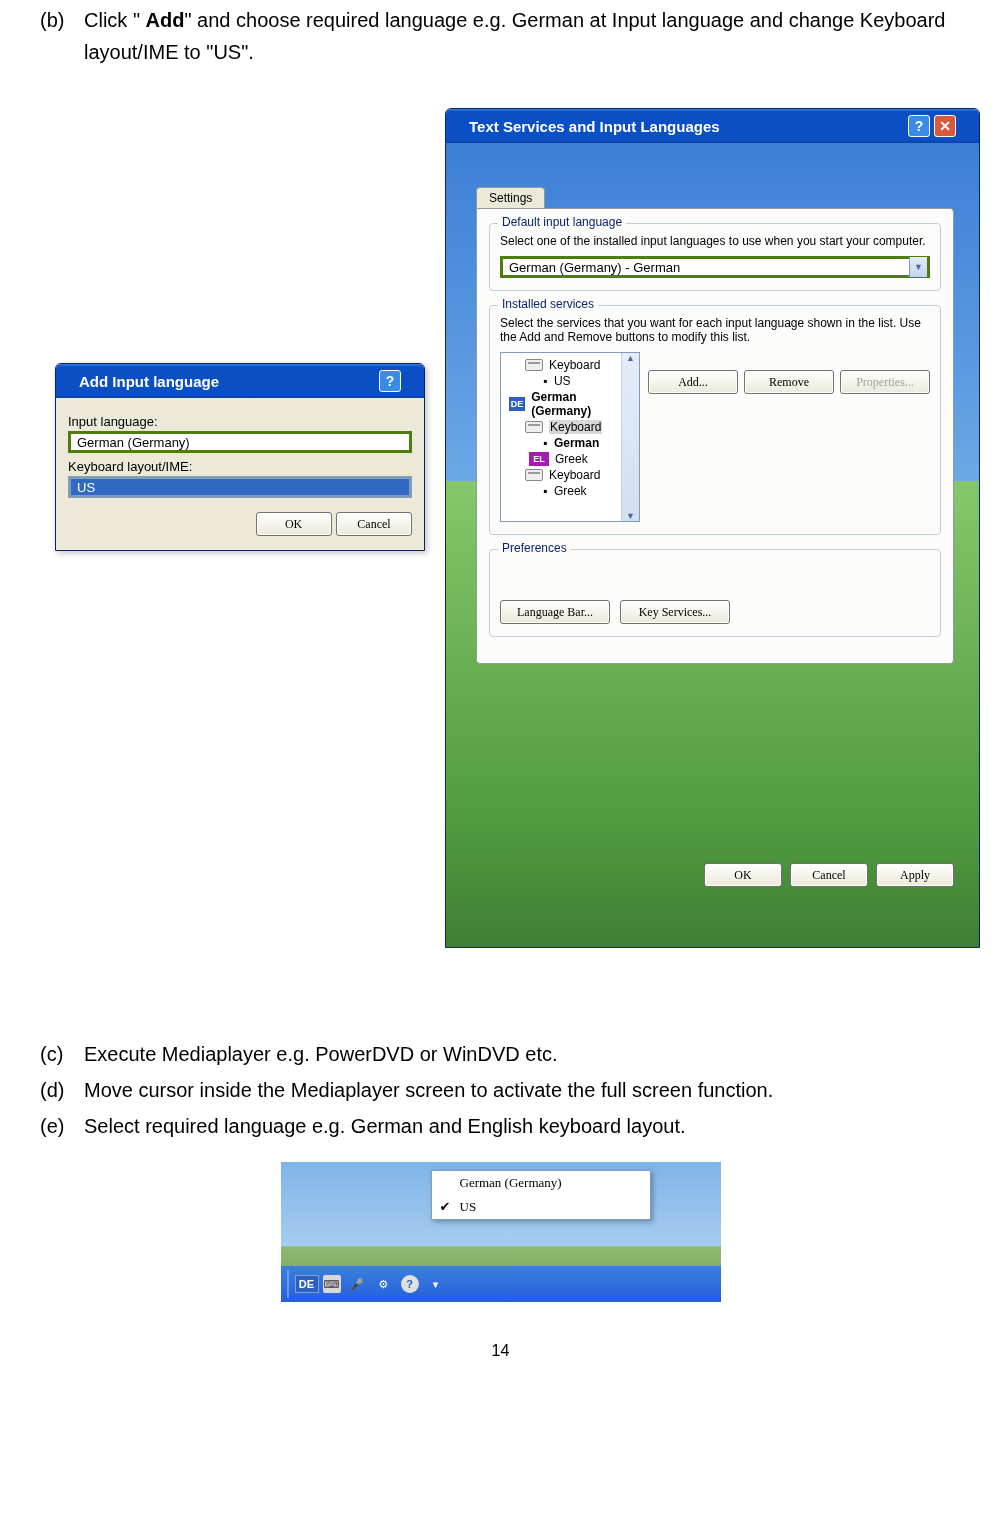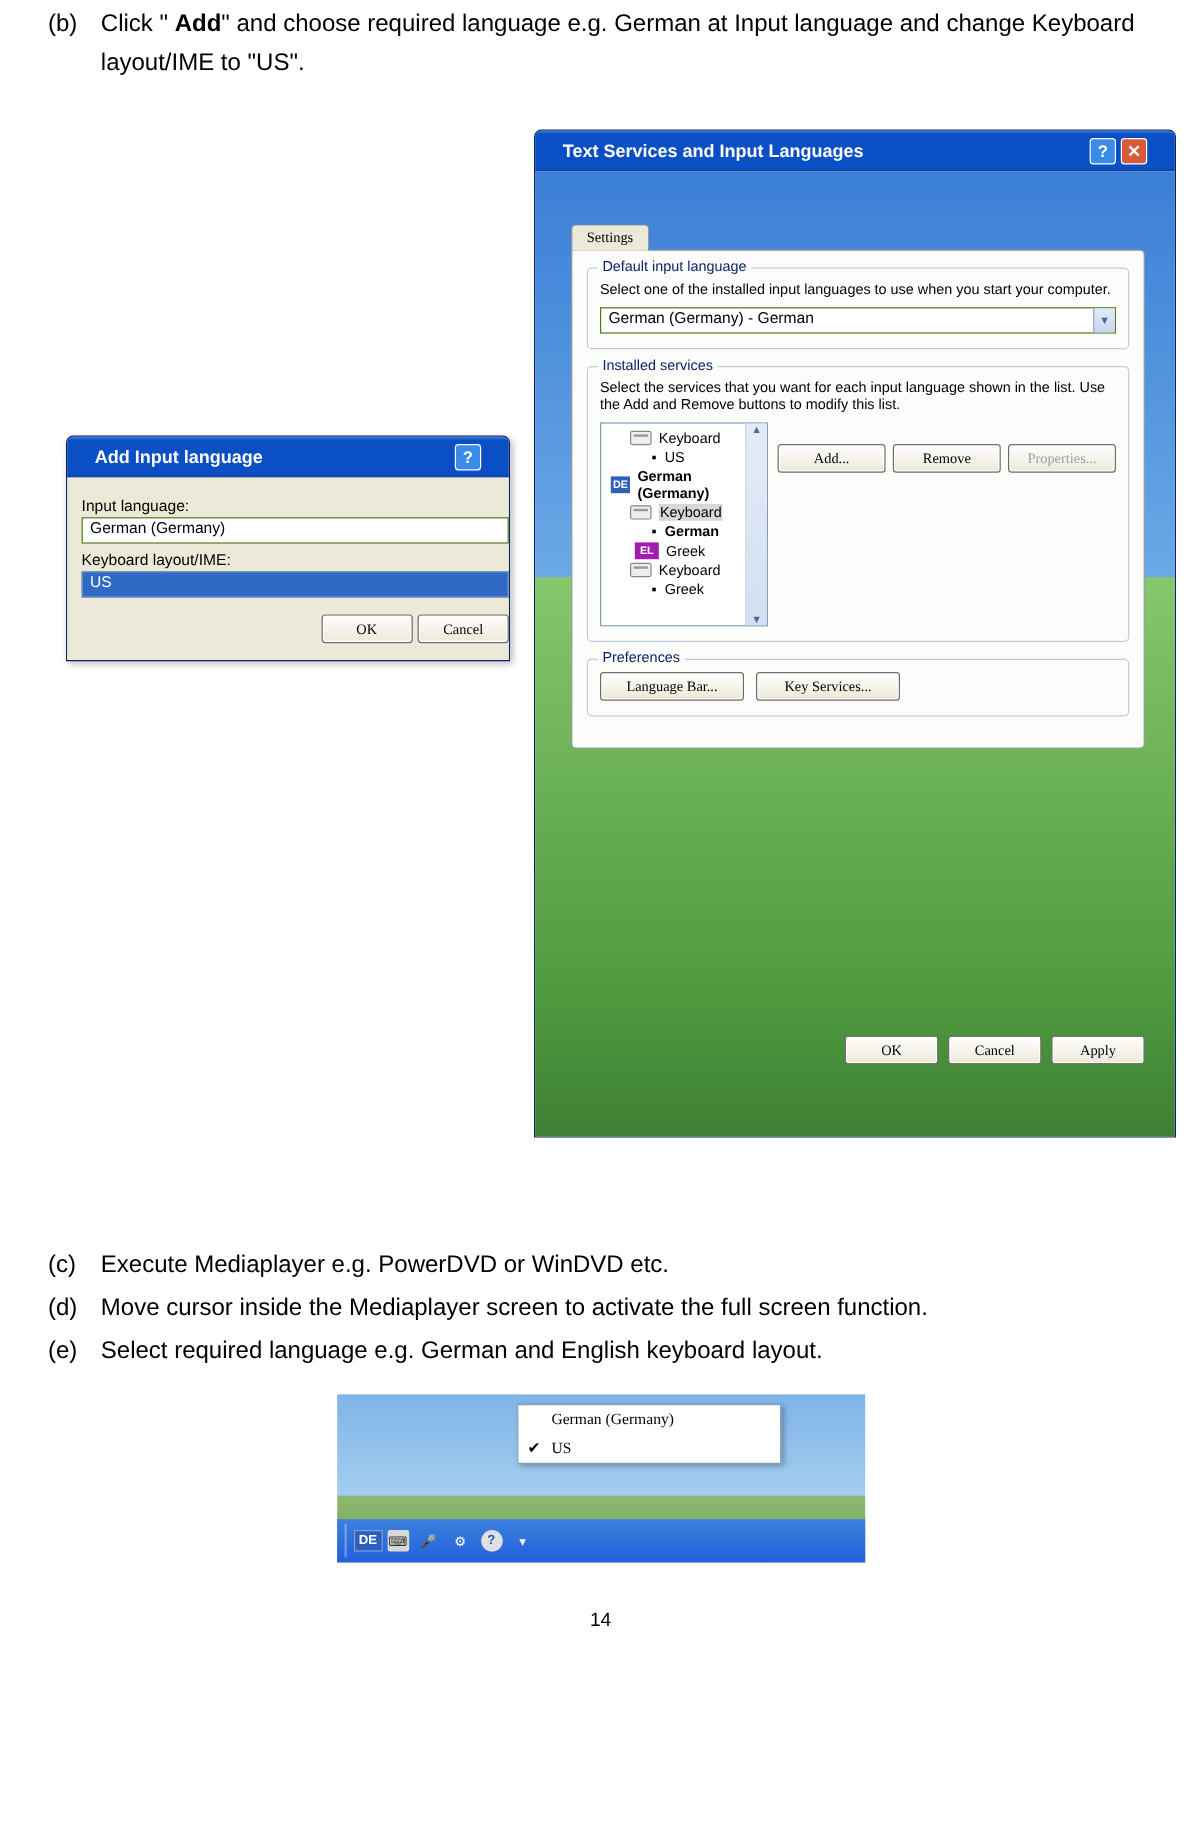--- a/index.html
+++ b/index.html
@@ -52,25 +52,25 @@
   .title-btns { display: flex; gap: 4px; }
   .title-btn {
     width: 22px; height: 22px;
     border: 1px solid #fff; border-radius: 3px;
     display: flex; align-items: center; justify-content: center;
     font-weight: bold; font-size: 14px; color: #fff;
   }
   .title-help { background: #3a8be8; }
   .title-close { background: #d9593b; }
 
-  .dlg-body { padding: 10px 0 14px 12px; background: #ece9d8; }
+  .dlg-body { padding: 10px 12px 14px 12px; background: #ece9d8; }
   .fld-label { font-size: 13px; margin: 6px 0 2px 0; color: #000; }
   .xp-combo {
-    display: flex; align-items: flex-start; justify-content: space-between;
-    background: #fff; border: 1px solid #4d7c0f;
+    display: flex; align-items: center; justify-content: space-between;
+    background: #fff; border: 3px solid #4d7c0f;
     height: 22px; padding: 0 0 0 6px; font-size: 13px;
   }
   .xp-combo-arrow {
     width: 18px; height: 20px;
     background: linear-gradient(#e4ecf7,#c3d5ef);
     border-left: 1px solid #7f9db9;
     display:flex;align-items:center;justify-content:center;font-size:9px;color:#4a6a99;
   }
   .dlg-btn-row { text-align: right; margin-top: 14px; }
   .xp-btn {
@@ -104,21 +104,21 @@
   .xp-tabstrip {
     position: absolute; top: 44px; left: 30px;
   }
   .xp-tab {
     display: inline-block;
     background: #ece9d8;
     border: 1px solid #919b9c; border-bottom: none;
     border-radius: 4px 4px 0 0;
     padding: 3px 12px;
     font-size: 12px;
-    position: relative; z-index: 3; font-family: Liberation Serif, serif;
+    position: relative; z-index: 3;
   }
   .xp-panel {
     position: absolute;
     left: 30px; top: 65px;
     width: 478px;
     background: #fcfcfb;
     border: 1px solid #919b9c;
     border-radius: 0 4px 4px 4px;
     padding: 14px 12px 12px 12px;
   }
@@ -169,21 +169,21 @@
   .badge-de{background:#2d5fbf;}
   .badge-el{background:#a21caf;margin-left:20px;}
   .bold12{font-weight:bold;}
   .hl{background:#d8d8d8;padding:0 1px;}
 
   .svc-btns { display:flex; flex-direction:row; gap:6px; padding-top:18px; }
   .svc-btns .xp-btn { width:90px; }
   .xp-btn[disabled]{color:#a0a0a0;}
 
   .prefs-btns { display:flex; gap:10px; }
-  .prefs-btns .xp-btn { width:120px; }
+  .prefs-btns .xp-btn { width:110px;margin-top:40px; }
 
   .dlg-text-footer {
     position: absolute;
     left: 30px; top: 720px; width: 478px;
     display:flex; justify-content:flex-end; gap:8px;
     background: transparent;
   }
   .dlg-text-footer .xp-btn{width:78px;}
 
   

